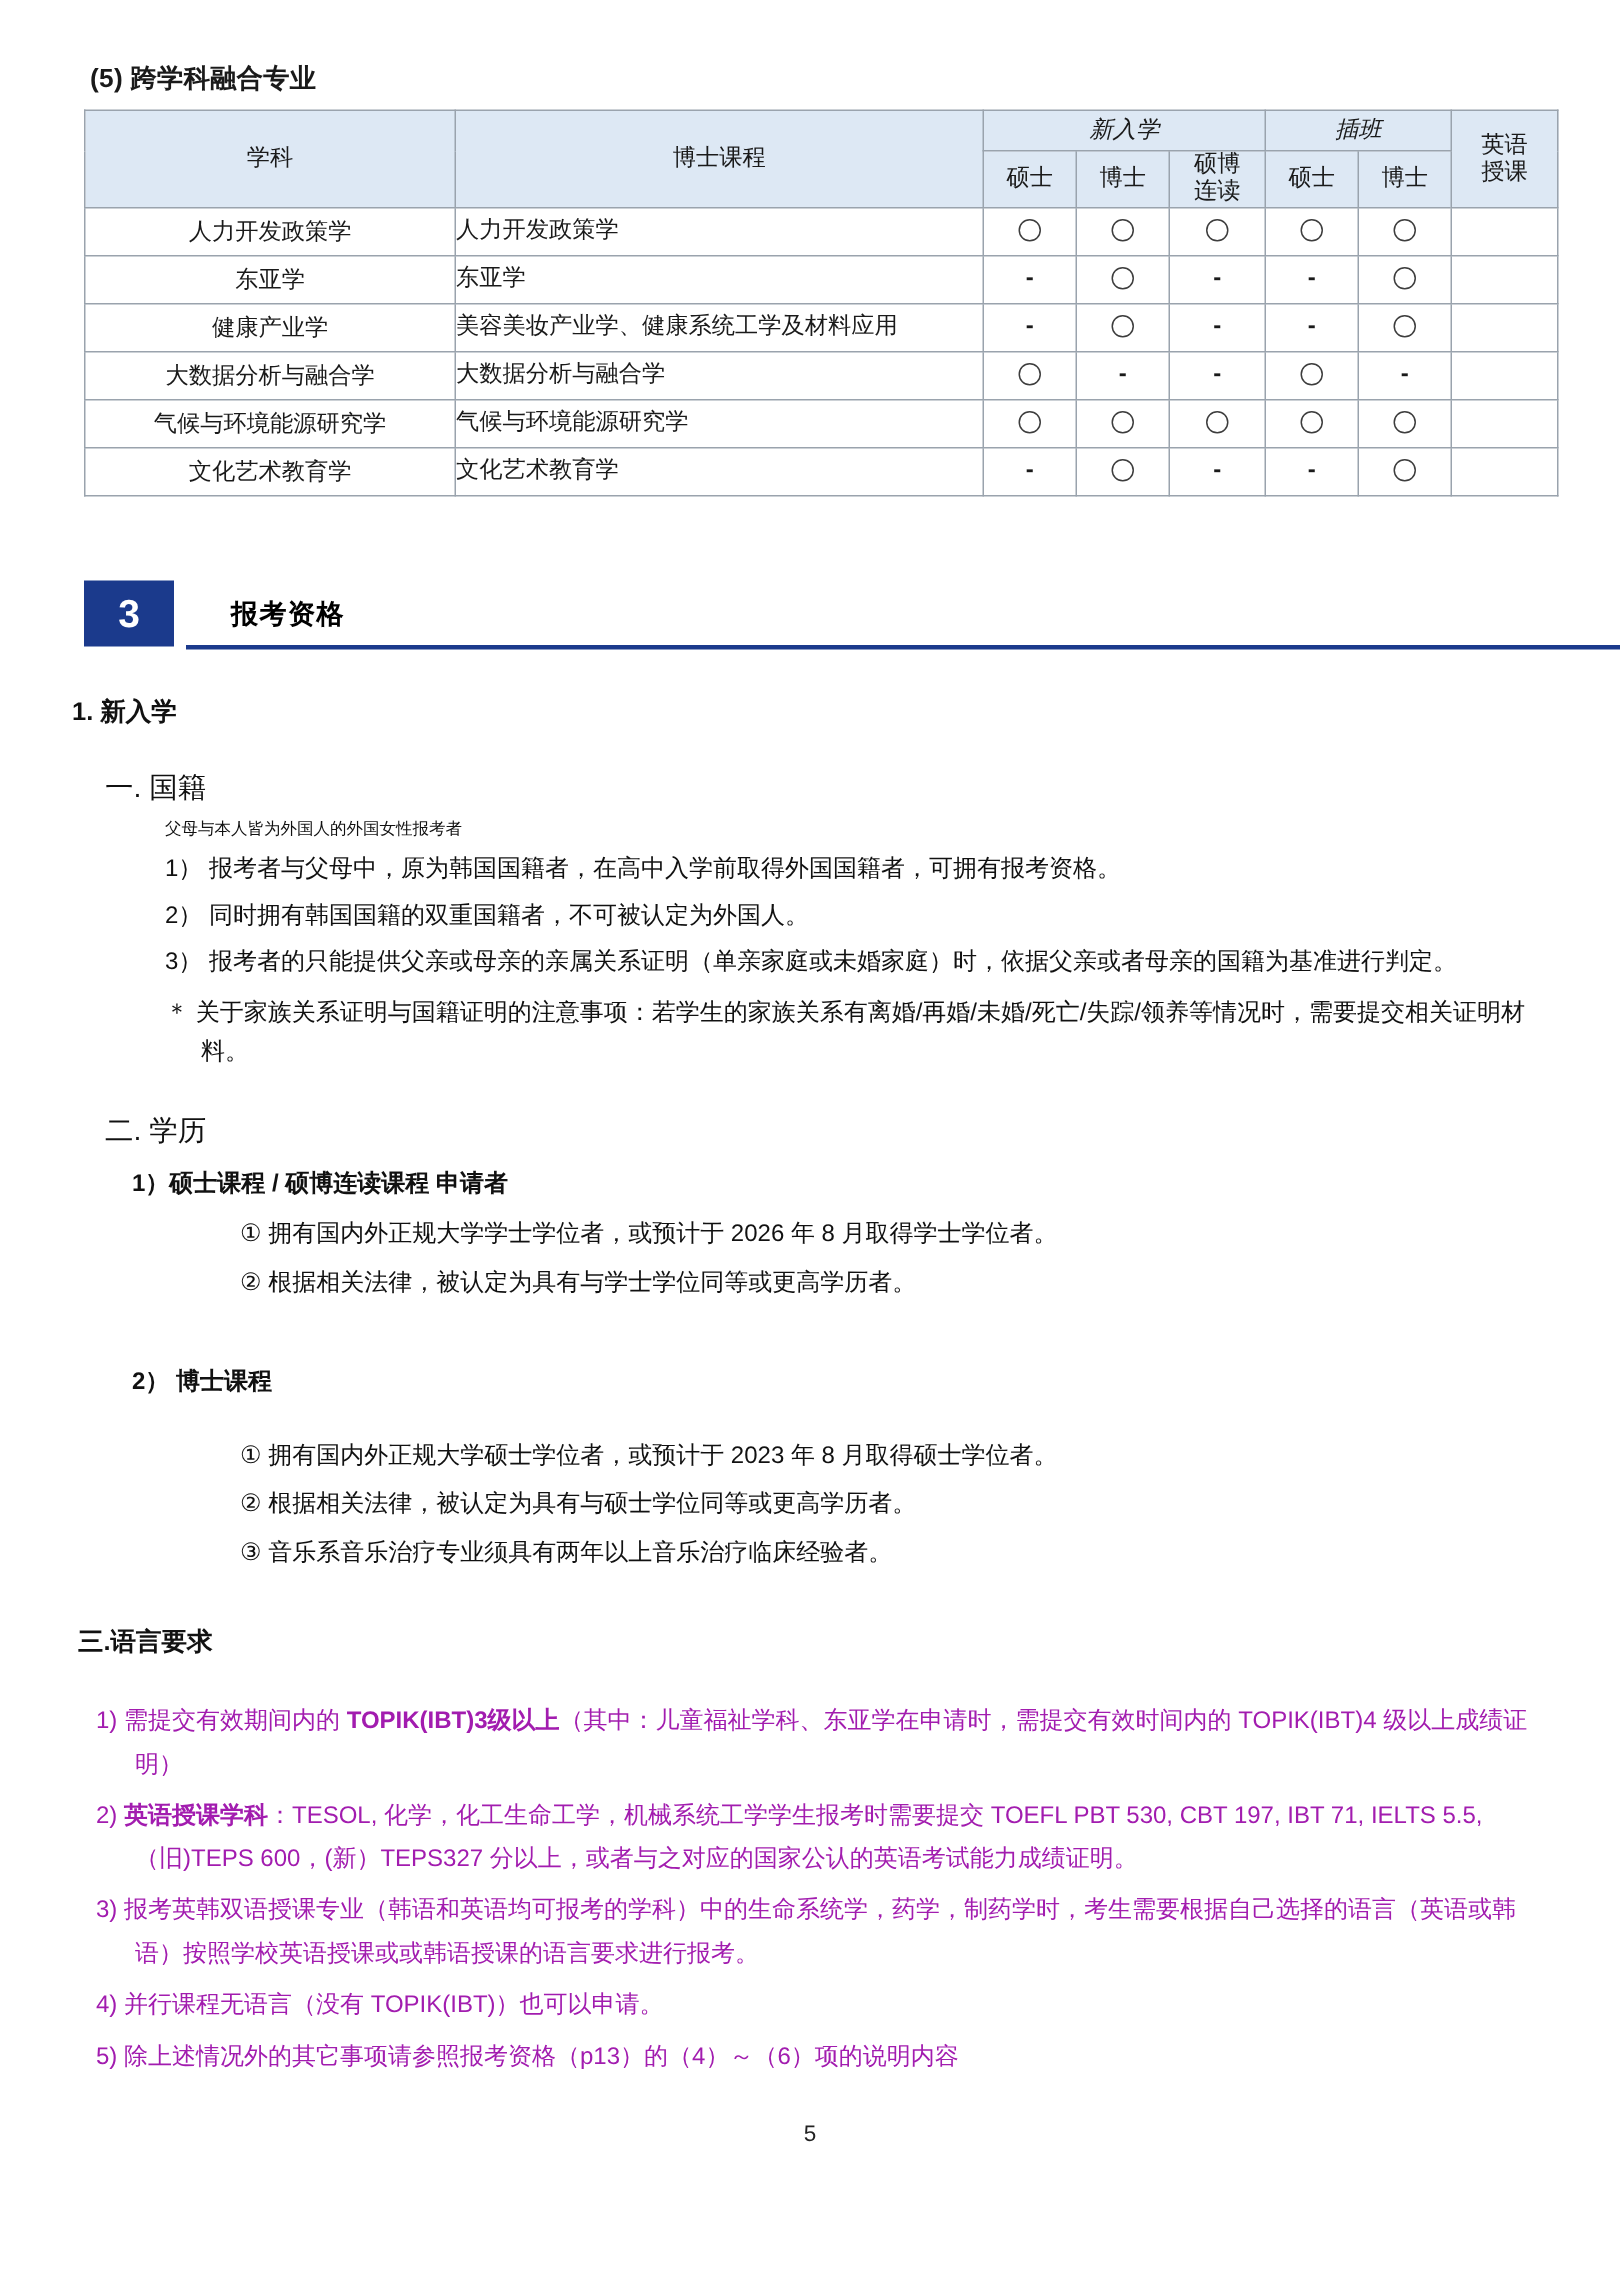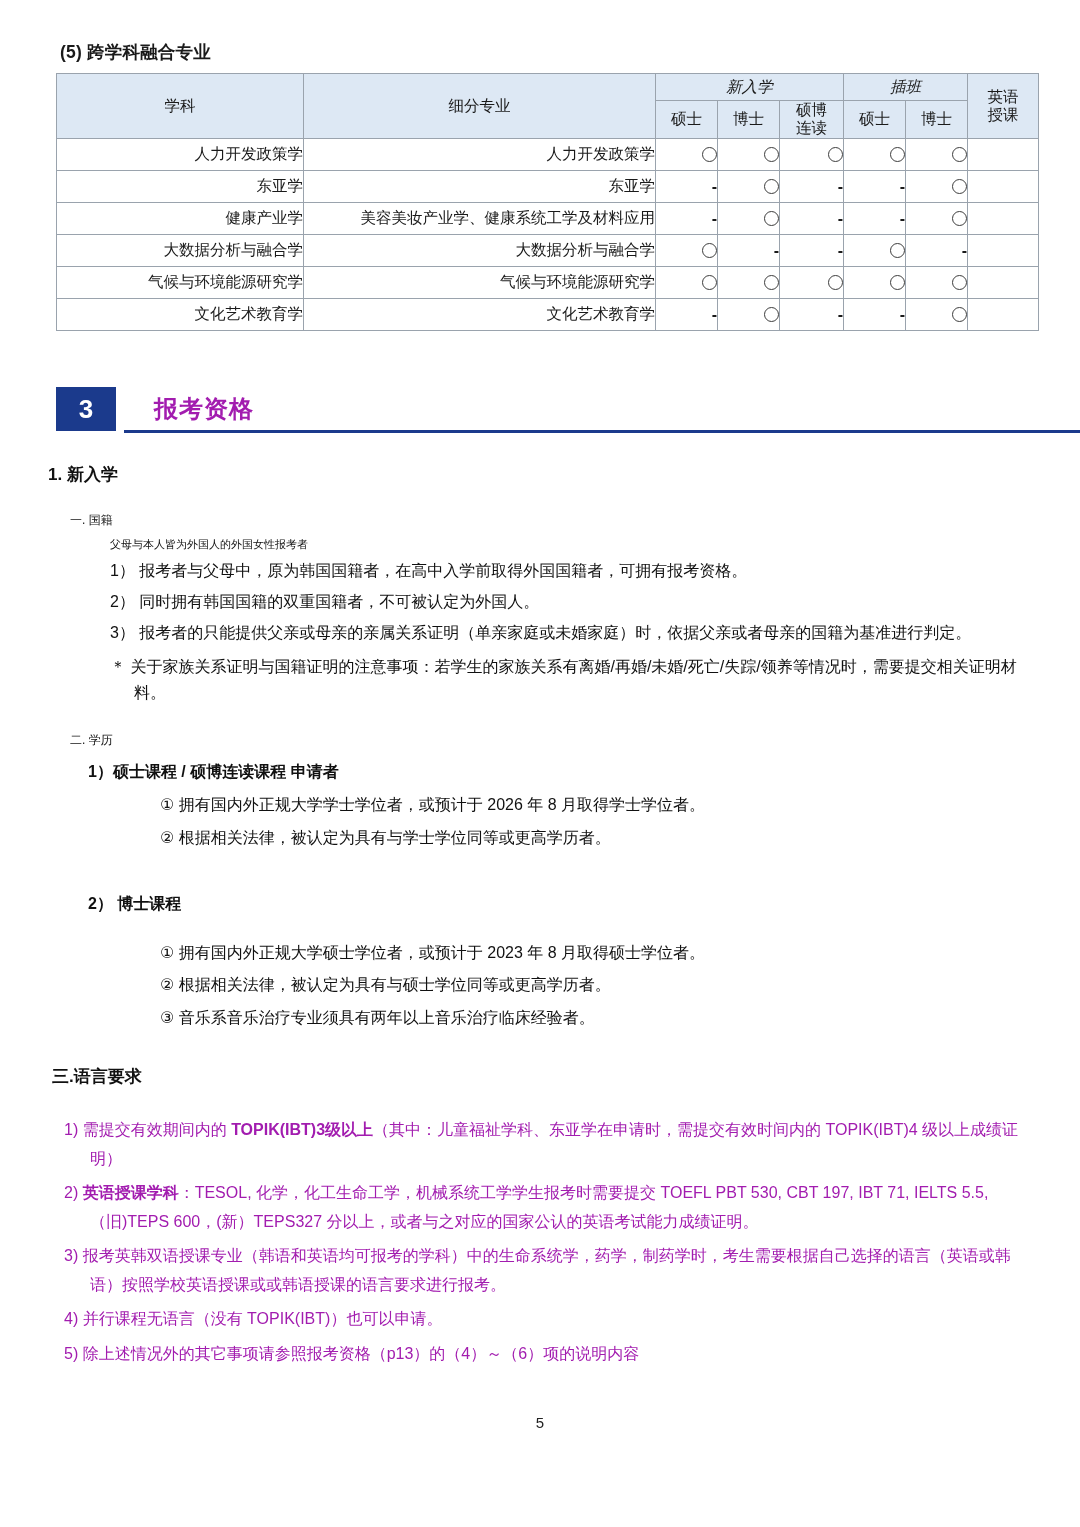--- a/index.html
+++ b/index.html
@@ -37,21 +37,20 @@
     border-collapse: collapse;
     width: 982px;
     margin-left: 8px;
     table-layout: fixed;
   }
   table.majors th, table.majors td {
     border: 1px solid #9aa3ad;
     font-size: 15.5px;
     color: #1a1a1a;
     padding: 0;
-    text-align: right;
   }
   table.majors thead th {
     background: #dde8f4;
     font-weight: normal;
     text-align: center;
     line-height: 1.18;
   }
   .th-tall { height: 58px; }
   .th-grp  { height: 26px; font-style: italic; }
   .th-sub  { height: 32px; }
@@ -105,23 +104,23 @@
     display: flex;
     align-items: center;
     justify-content: center;
     line-height: 1;
   }
   .section-title {
     flex: 1;
     display: flex;
     align-items: center;
     padding-left: 38px;
-    font-size: 24px;
-    font-weight: bold;
-    color: #a21caf;
+    font-size: 18px;
+    font-weight: bold;
+    color: #000000;
     letter-spacing: 1px;
     text-align: right;
   }
   .section-rule {
     width: 968px;
     margin-left: 68px;
     height: 3px;
     background: #1b3a8c;
     margin-top: -1px;
   }
@@ -131,21 +130,21 @@
   }
 
   
   .h-num {
     font-size: 17px;
     font-weight: bold;
     margin: 30px 0 0 0;
     color: #111;
   }
   .h-kanji {
-    font-size: 12px;
+    font-size: 19px;
     margin: 26px 0 0 22px;
     color: #111;
   }
   .h-kanji-b {
     font-size: 17px;
     font-weight: bold;
     margin: 34px 0 0 4px;
     color: #111;
   }
   .p-plain {
@@ -225,21 +224,21 @@
       <col style="width:62px">
       <col style="width:62px">
       <col style="width:64px">
       <col style="width:62px">
       <col style="width:62px">
       <col style="width:71px">
     </colgroup>
     <thead>
       <tr>
         <th class="th-tall" rowspan="2">学科</th>
-        <th class="th-tall" rowspan="2">细分专业</th>
+        <th class="th-tall" rowspan="2">博士课程</th>
         <th class="th-grp" colspan="3">新入学</th>
         <th class="th-grp" colspan="2">插班</th>
         <th class="th-tall" rowspan="2">
           <span>英语</span><br>
           <span>授课</span>
         </th>
       </tr>
       <tr>
         <th class="th-sub">硕士</th>
         <th class="th-sub">博士</th>

